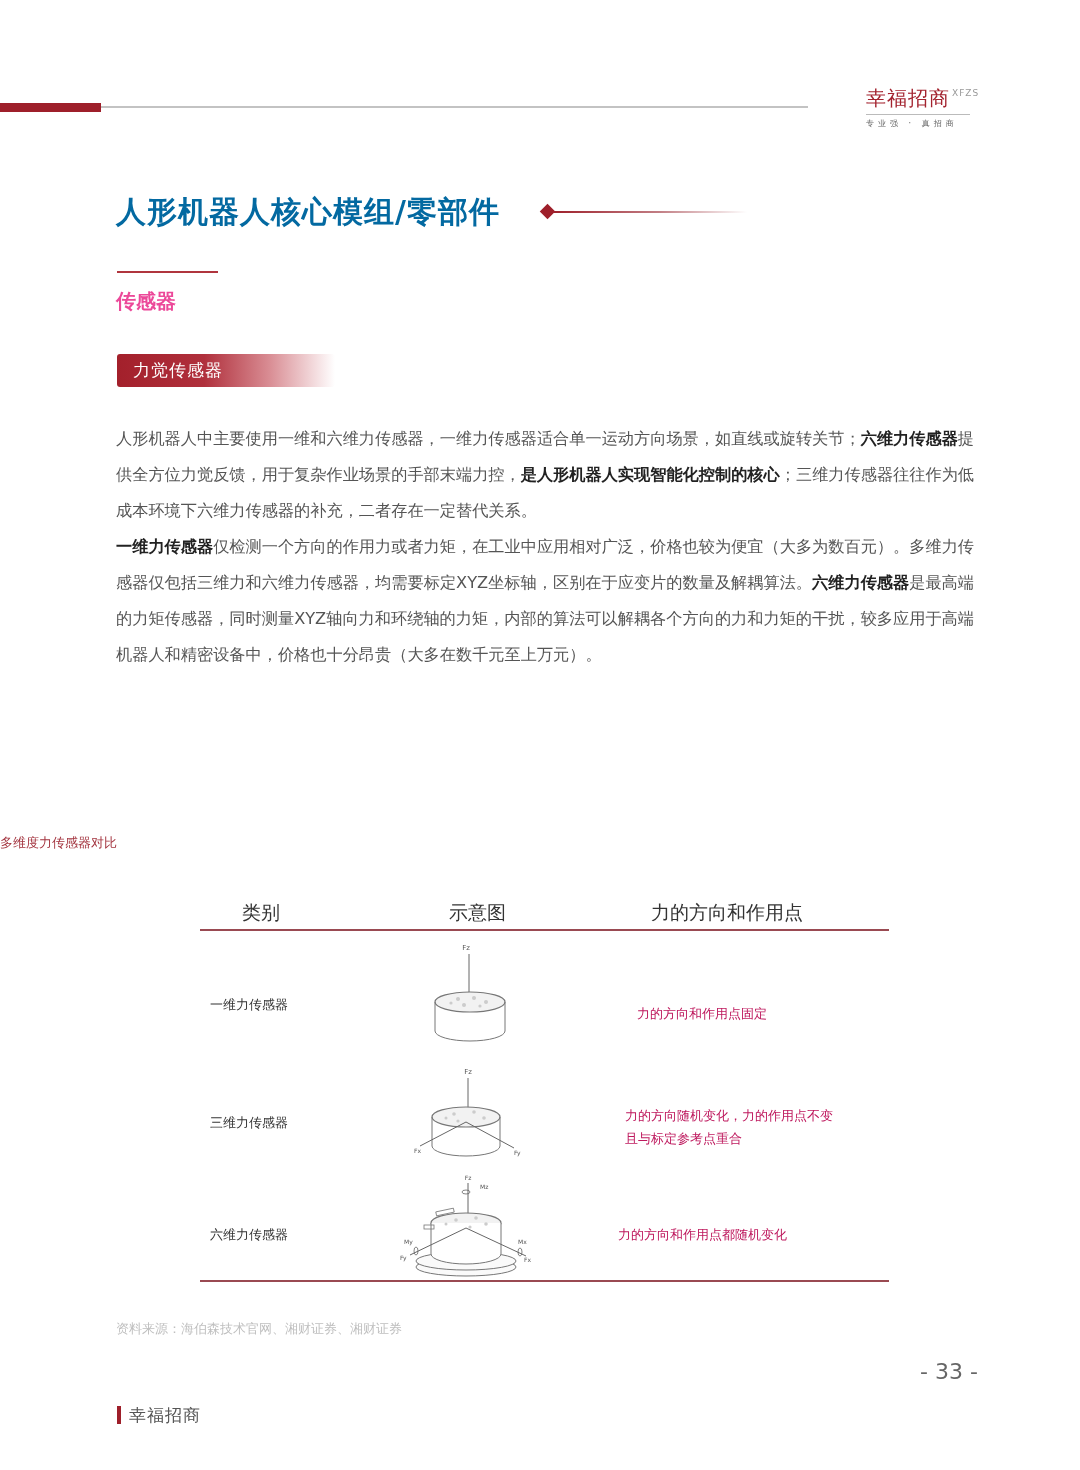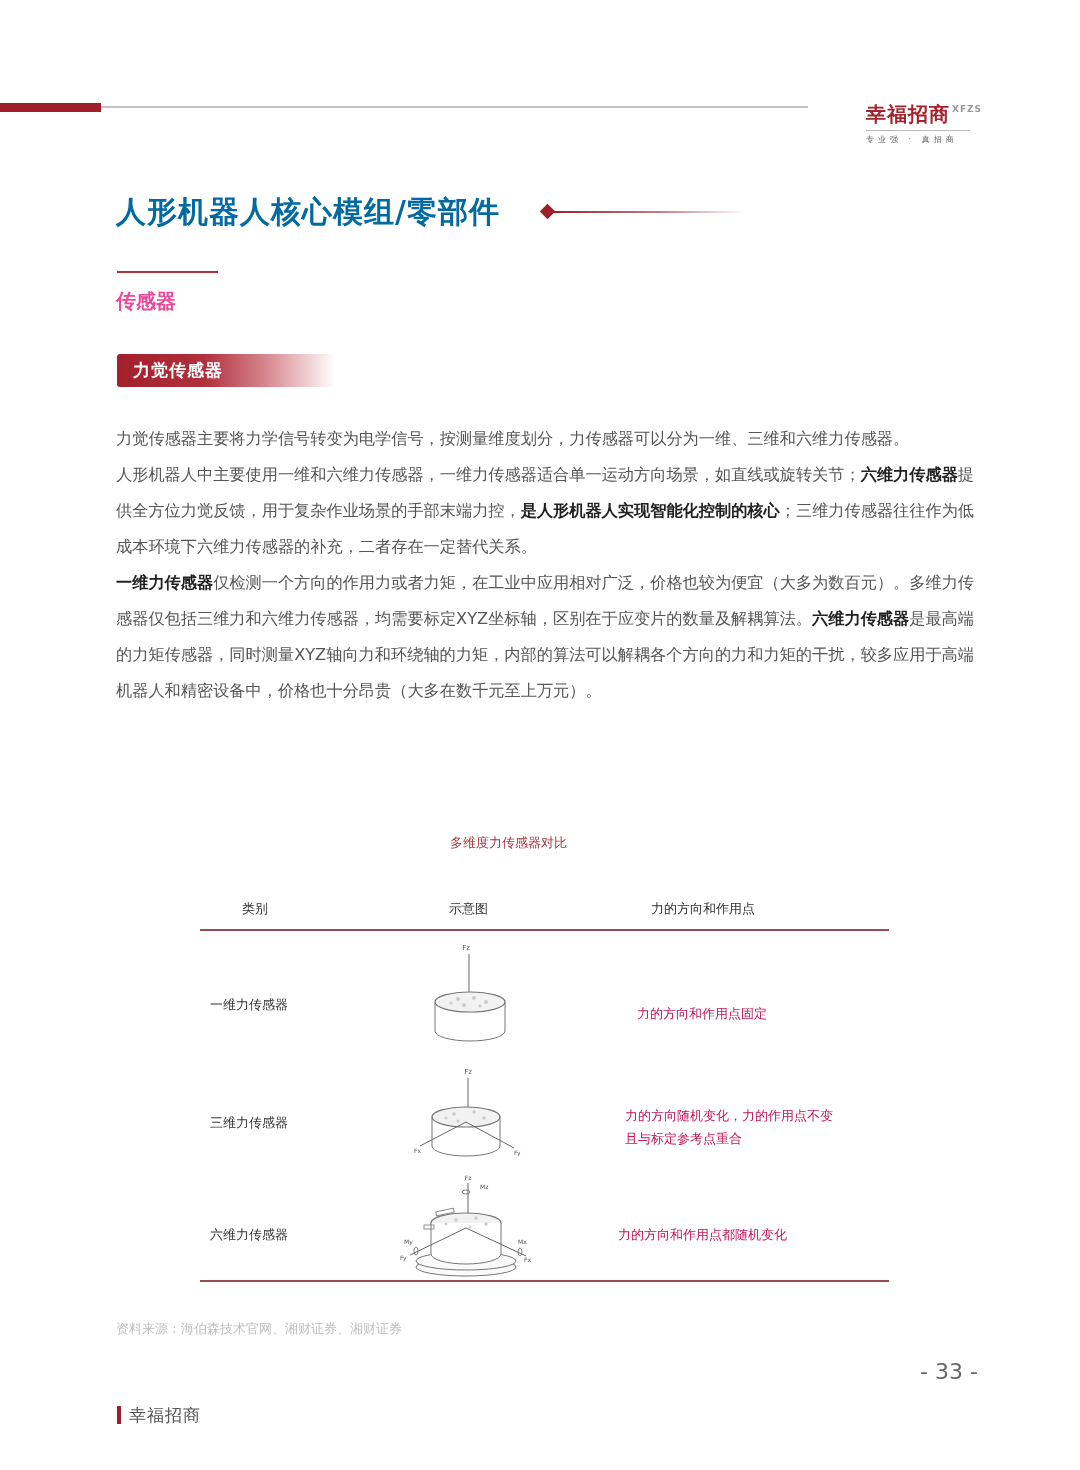--- a/index.html
+++ b/index.html
@@ -6,45 +6,45 @@
   body {
     width: 1080px; height: 1470px; position: relative; overflow: hidden;
     font-family: "DejaVu Sans", "Liberation Sans", sans-serif; color: #333;
   }
   .abs { position: absolute; }
 
   
   .hdr-bar-red { left: 0; top: 103px; width: 101px; height: 9px; background: #9e1f2a; }
   .hdr-bar-gray { left: 101px; top: 106px; width: 707px; height: 2px; background: #c3c3c3; }
   .brand { left: 866px; top: 86px; width: 110px; }
-  .brand-name { font-size: 20px; font-weight: bold; color: #a3232f; letter-spacing: 1px; line-height: 24px; white-space: nowrap; margin-top: 16px; }
+  .brand-name { font-size: 20px; font-weight: normal; color: #a3232f; letter-spacing: 1px; line-height: 24px; white-space: nowrap; }
   .brand-mark { display: inline-block; font-size: 9px; line-height: 9px; color: #999; vertical-align: top; margin-left: 2px; margin-top: 3px; width: 12px; word-break: break-all; }
   .brand-rule { height: 1px; background: #bbb; margin: 4px 0 3px 0; width: 104px; }
   .brand-sub { font-size: 8px; color: #666; letter-spacing: 4px; white-space: nowrap; }
 
   
   .page-title { left: 116px; top: 192px; font-size: 30px; font-weight: bold; color: #0369a1; letter-spacing: 1px; white-space: nowrap; }
   .title-diamond { left: 542px; top: 206px; width: 11px; height: 11px; background: #9e1f2a; transform: rotate(45deg); }
   .title-line { left: 552px; top: 211px; width: 195px; height: 2px; background: linear-gradient(to right, #9e1f2a 0%, #c27e84 55%, rgba(255,255,255,0) 100%); }
 
   .section-rule { left: 117px; top: 271px; width: 101px; height: 2px; background: #b0353e; }
   .section-title { left: 116px; top: 288px; font-size: 20px; font-weight: bold; color: #ec4899; }
 
   .tag { left: 117px; top: 354px; width: 218px; height: 33px; border-radius: 3px;
          background: linear-gradient(to right, #a3202b 0%, #b0303c 40%, #d98d94 70%, rgba(255,255,255,0) 100%); }
-  .tag-label { left: 133px; top: 359px; font-size: 17px; font-weight: bold; color: #fff; letter-spacing: 1px; text-align: center; }
+  .tag-label { left: 133px; top: 359px; font-size: 17px; font-weight: normal; color: #fff; letter-spacing: 1px; text-align: center; }
 
   
   .body-text { left: 116px; top: 421px; width: 858px; font-size: 16.2px; line-height: 36px; color: #555; text-align: justify; }
   .body-text p { margin: 0; }
   .body-text b { color: #222; font-weight: bold; }
 
   
-  .tbl-caption { left: 0; width: 1017px; top: 834px; text-align: center; font-size: 13px; color: #a3343f; }
-  .tbl-head { top: 900px; font-size: 13px; color: #333; }
+  .tbl-caption { left: 0; width: 1017px; top: 834px; font-size: 13px; color: #a3343f; }
+  .tbl-head { top: 900px; font-size: 19px; color: #333; }
   .tbl-rule { left: 200px; width: 689px; height: 2px; background: #9a4a52; }
   .row-label { left: 210px; font-size: 13px; color: #333; }
   .row-desc { font-size: 13px; color: #be185d; line-height: 23px; }
   .diagram { left: 396px; }
 
   .source { left: 116px; top: 1320px; font-size: 13px; color: #bfbfbf; }
 
   
   .foot-bar { left: 117px; top: 1406px; width: 4px; height: 18px; background: #9e1f2a; }
   .foot-brand { left: 129px; top: 1404px; font-size: 17px; color: #555; letter-spacing: 1px; }
@@ -65,21 +65,20 @@
 <div class="abs title-diamond"></div>
 <div class="abs title-line"></div>
 
 <div class="abs section-rule"></div>
 <div class="abs section-title">传感器</div>
 
 <div class="abs tag"></div>
 <div class="abs tag-label">力觉传感器</div>
 
 <div class="abs body-text">
-  <p><span>力觉传感器主要将力学信号转变为电学信号，按测量维度划分，力传感器可以分为一维、三维和六维力传感器。</span></p>
   <p><span>人形机器人中主要使用一维和六维力传感器，一维力传感器适合单一运动方向场景，如直线或旋转关节；</span><b>六维力传感器</b><span>提供全方位力觉反馈，用于复杂作业场景的手部末端力控，</span><b>是人形机器人实现智能化控制的核心</b><span>；三维力传感器往往作为低成本环境下六维力传感器的补充，二者存在一定替代关系。</span></p>
   <p><b>一维力传感器</b><span>仅检测一个方向的作用力或者力矩，在工业中应用相对广泛，价格也较为便宜（大多为数百元）。多维力传感器仅包括三维力和六维力传感器，均需要标定XYZ坐标轴，区别在于应变片的数量及解耦算法。</span><b>六维力传感器</b><span>是最高端的力矩传感器，同时测量XYZ轴向力和环绕轴的力矩，内部的算法可以解耦各个方向的力和力矩的干扰，较多应用于高端机器人和精密设备中，价格也十分昂贵（大多在数千元至上万元）。</span></p>
 </div>
 
 <div class="abs tbl-caption">多维度力传感器对比</div>
 <div class="abs tbl-head" style="left:242px">类别</div>
 <div class="abs tbl-head" style="left:449px">示意图</div>
 <div class="abs tbl-head" style="left:651px">力的方向和作用点</div>
 <div class="abs tbl-rule" style="top:929px"></div>
 

